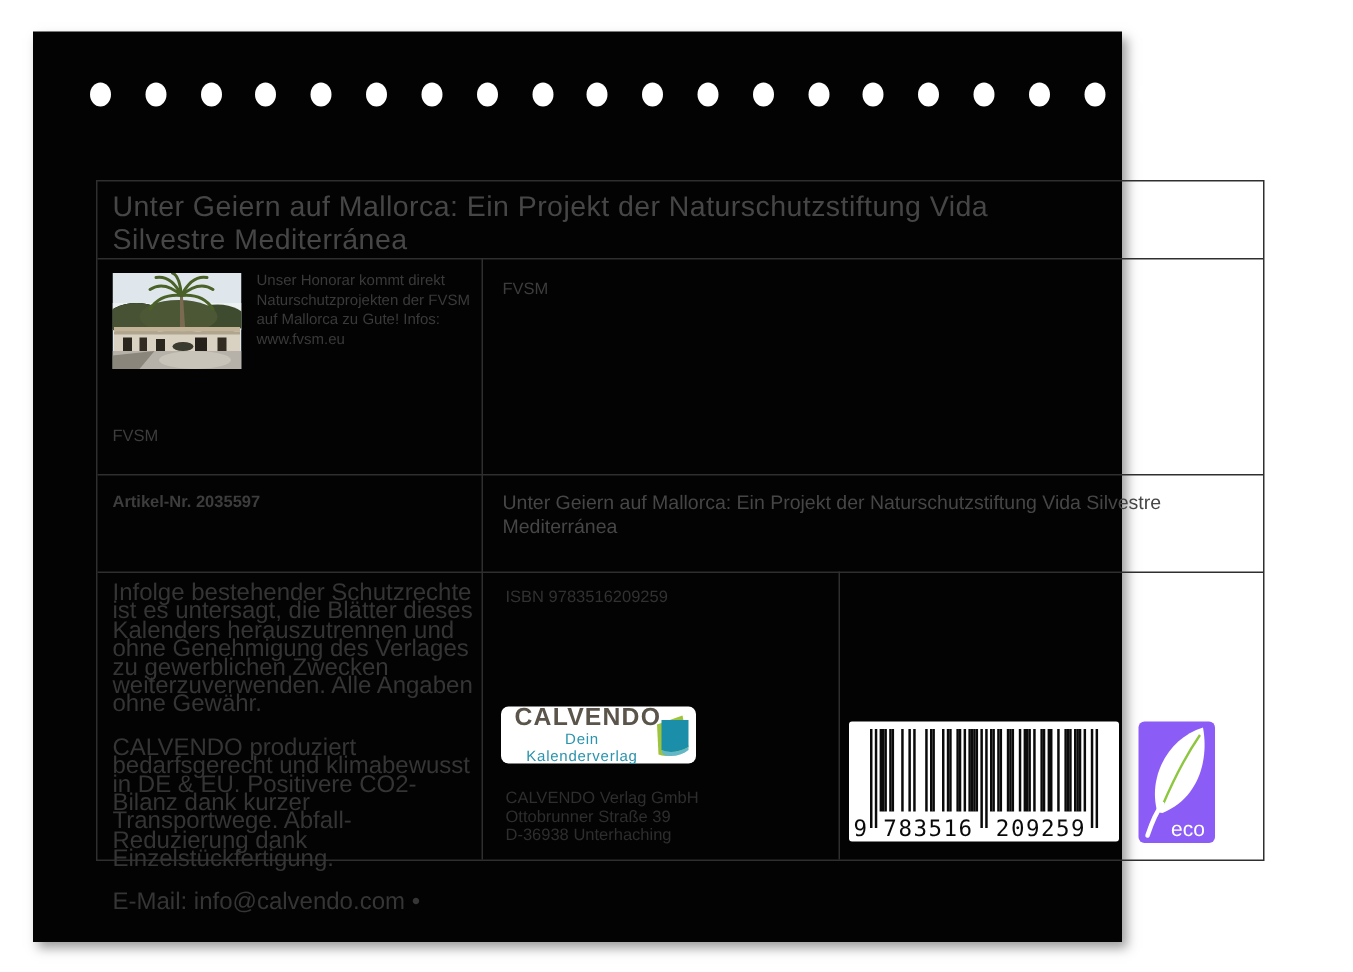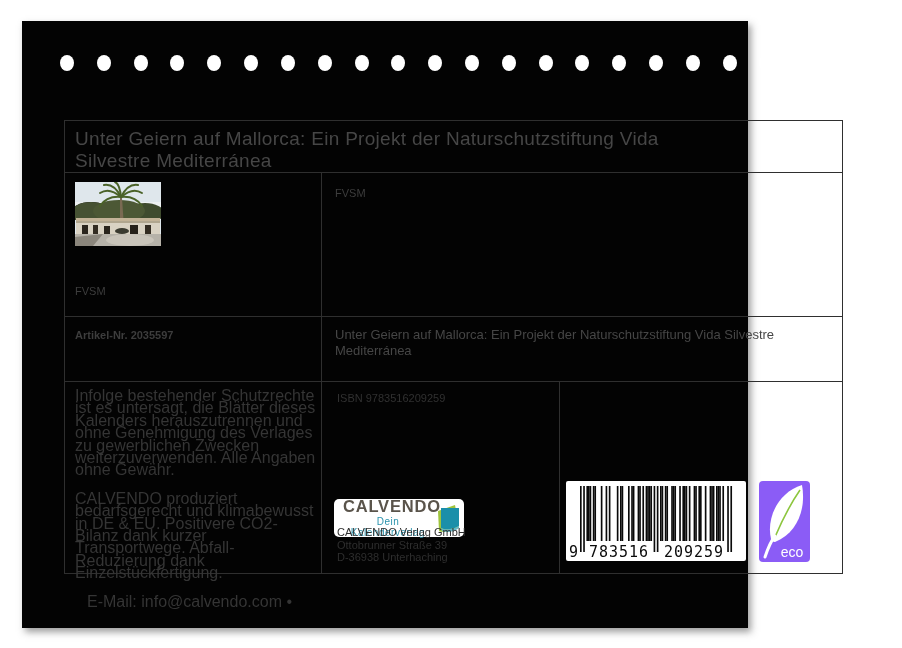--- a/index.html
+++ b/index.html
@@ -23,24 +23,24 @@
   .page-title{left:10px;top:7px;width:645px;font-size:19px;line-height:22px;
               letter-spacing:.3px;color:#464646;}
   .photo{left:10px;top:61px;width:86px;height:64px;display:block;}
   .note{left:106px;top:60px;width:152px;font-size:10px;line-height:13px;color:#3a3a3a;}
   .fvsm-left{left:10px;top:164px;font-size:11px;color:#3d3d3d;}
   .fvsm-right{left:270px;top:66px;font-size:11px;color:#3d3d3d;}
   .artikel{left:10px;top:208px;font-size:11px;color:#3d3d3d;font-weight:bold;}
   .title-repeat{left:270px;top:206px;width:455px;font-size:13px;line-height:16px;color:#464646;}
   .legal{left:10px;top:269px;width:242px;font-size:16px;line-height:12.4px;color:#353535;}
   .legal p{margin:0 0 16px 0;}
-  .legal .line{margin:12px;}
+  .legal .line{margin:0;}
   .isbn{left:272px;top:271px;font-size:11px;color:#313131;}
   .logo-box{left:269px;top:350px;width:130px;height:38px;background:#ffffff;border-radius:5px;
-            display:flex;align-items:center;margin-top:28px;}
+            display:flex;align-items:center;}
   .logo-text{margin-left:9px;width:90px;}
   .brand{font-size:16.5px;font-weight:bold;letter-spacing:.8px;color:#5a544b;line-height:17px;}
   .tagline{font-size:10px;letter-spacing:.5px;color:#2a93ad;text-align:center;margin-top:1px;}
   .logo-icon{margin-left:2px;}
   .address{left:272px;top:405px;font-size:11px;line-height:12.5px;color:#2e2e2e;}
   .barcode-box{left:501px;top:360px;width:180px;height:80px;background:#ffffff;border-radius:2px;}
   .eco-box{left:694px;top:360px;width:51px;height:81px;background:#8b5cf6;border-radius:4px;overflow:hidden;}
 </style>
 </head>
 <body>
@@ -106,20 +106,21 @@
         <rect x="7" y="43" width="6" height="9" fill="#2a251d"></rect>
         <rect x="18" y="43" width="5" height="9" fill="#332c22"></rect>
         <rect x="29" y="44" width="6" height="8" fill="#2a251d"></rect>
         <rect x="55" y="43" width="8" height="9" fill="#26211a"></rect>
         <rect x="70" y="43" width="6" height="9" fill="#332c22"></rect>
         <rect y="52" width="86" height="12" fill="#b6b2a9"></rect>
         <ellipse cx="55" cy="58" rx="24" ry="6" fill="#c9c4ba"></ellipse>
         <path d="M0,64 L0,55 L28,52 L18,64 Z" fill="#8b867c"></path>
         <ellipse cx="47" cy="49" rx="7" ry="3" fill="#3a3a30"></ellipse>
       </svg>
+      <div class="abs note">Unser Honorar kommt direkt Naturschutzprojekten der FVSM auf Mallorca zu Gute! Infos: www.fvsm.eu</div>
       <div class="abs fvsm-left">FVSM</div>
       <div class="abs fvsm-right">FVSM</div>
 
       <div class="abs artikel">Artikel-Nr. 2035597</div>
       <div class="abs title-repeat">Unter Geiern auf Mallorca: Ein Projekt der Naturschutzstiftung Vida Silvestre Mediterránea</div>
 
       <div class="abs legal">
         <p>Infolge bestehender Schutzrechte ist es untersagt, die Blätter dieses Kalenders herauszutrennen und ohne Genehmigung des Verlages zu gewerblichen Zwecken weiterzuverwenden. Alle Angaben ohne Gewähr.</p>
         <p>CALVENDO produziert bedarfsgerecht und klimabewusst in DE &amp; EU. Positivere CO2-Bilanz dank kurzer Transportwege. Abfall-Reduzierung dank Einzelstückfertigung.</p>
         <div class="line">E-Mail: info@calvendo.com •</div>

